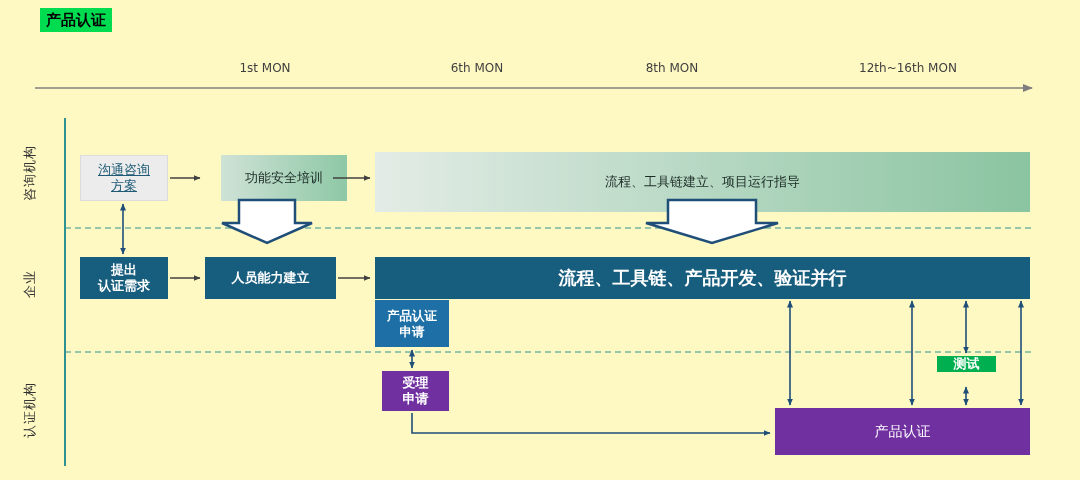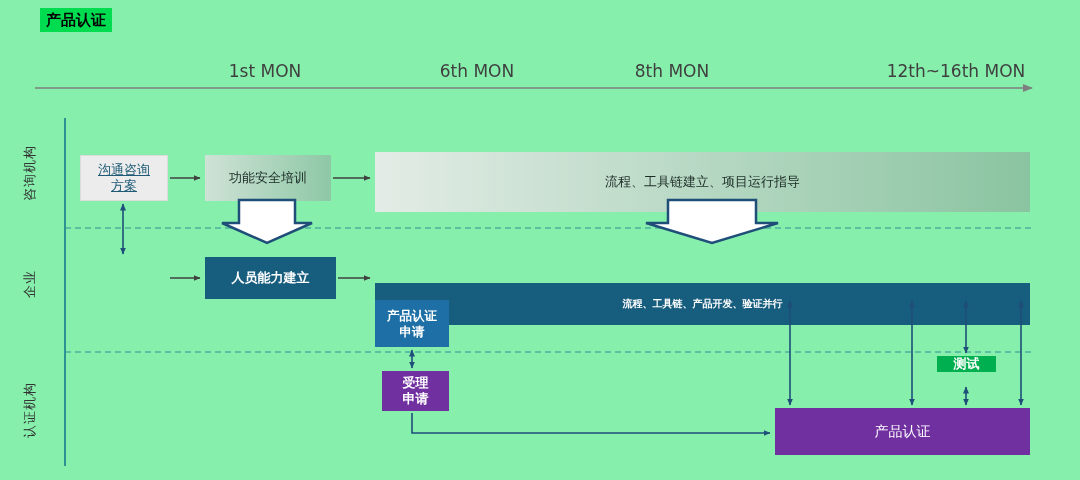--- a/index.html
+++ b/index.html
@@ -10,72 +10,74 @@
     --green:#00b050;
     --gradient-start:#e3ece6;
     --gradient-end:#8ac4a0;
     --lane-line:#2f9292;
     --arrow-navy:#1f4e79;
     --arrow-gray:#404040;
     --axis-gray:#7f7f7f;
   }
   html,body{margin:0;padding:0;background:#fff;}
   body{font-family:"DejaVu Sans","Liberation Sans",sans-serif;}
-  .canvas{position:relative;width:1080px;height:480px;background:#86efac;overflow:hidden;}
+  .canvas{position:relative;width:1080px;height:480px;background:#fef9c3;overflow:hidden;}
   .title{
     position:absolute;left:40px;top:8px;
     background:var(--title-highlight);
     color:#000;font-weight:bold;font-size:15px;
     padding:3px 6px;line-height:1.2;
   }
   .tl-label{
     position:absolute;top:61px;transform:translateX(-50%);
-    font-size:17px;color:#3f3f3f;white-space:nowrap;
+    font-size:12px;color:#3f3f3f;white-space:nowrap;
   }
   .lane-label{
     position:absolute;transform:translate(-50%,-50%) rotate(-90deg);
     font-size:13px;color:#333;white-space:nowrap;letter-spacing:1px;
   }
   .box{
     position:absolute;display:flex;align-items:center;justify-content:center;
     text-align:center;white-space:pre-line;box-sizing:border-box;
     line-height:1.25;
   }
   .box.gray{background:#ececec;color:#1f5b76;font-size:13px;border:1px solid #dcdcdc;text-decoration:underline;}
   .box.grad{background:linear-gradient(90deg,var(--gradient-start),var(--gradient-end));color:#1c2b26;font-size:13px;}
-  .box.grad-sm{background:linear-gradient(90deg,#cfe2d6,#8ec8a6);color:#1c2b26;font-size:13px;}
+  .box.grad-sm{background:linear-gradient(90deg,#cfe2d6,#8ec8a6);color:#1c2b26;font-size:13px;margin-left:16px;}
   .box.teal{background:var(--dark-teal);color:#fff;font-weight:bold;font-size:13px;}
-  .box.teal-wide{background:var(--dark-teal);color:#fff;font-weight:bold;font-size:10px;margin-top:26px;}
+  .box.teal-wide{background:var(--dark-teal);color:#fff;font-weight:bold;font-size:18px;}
   .box.blue{background:var(--blue);color:#fff;font-weight:bold;font-size:12.5px;}
   .box.purple{background:var(--purple);color:#fff;font-weight:bold;font-size:13px;text-align:center;}
   .box.purple-bar{background:var(--purple);color:#fff;font-size:14px;}
   .box.green{background:var(--green);color:#fff;font-weight:bold;font-size:13px;}
   svg.overlay{position:absolute;left:0;top:0;pointer-events:none;}
 </style>
 </head>
 <body>
 
 <div class="canvas">
 
   <div class="title">产品认证</div>
 
   <div class="tl-label" style="left:265px">1st MON</div>
   <div class="tl-label" style="left:477px">6th MON</div>
   <div class="tl-label" style="left:672px">8th MON</div>
-  <div class="tl-label" style="left:956px">12th~16th MON</div>
+  <div class="tl-label" style="left:908px">12th~16th MON</div>
 
   <div class="lane-label" style="left:30px;top:173px">咨询机构</div>
   <div class="lane-label" style="left:30px;top:284px">企业</div>
   <div class="lane-label" style="left:30px;top:410px">认证机构</div>
 
   <div class="box gray" style="left:80px;top:155px;width:88px;height:46px">沟通咨询
 方案</div>
   <div class="box grad-sm" style="left:205px;top:155px;width:126px;height:46px">功能安全培训</div>
   <div class="box grad" style="left:375px;top:152px;width:655px;height:60px">流程、工具链建立、项目运行指导</div>
 
+  <div class="box teal" style="left:80px;top:257px;width:88px;height:42px">提出
+认证需求</div>
   <div class="box teal" style="left:205px;top:257px;width:131px;height:42px">人员能力建立</div>
   <div class="box teal-wide box" style="left:375px;top:257px;width:655px;height:42px;position:absolute">流程、工具链、产品开发、验证并行</div>
   <div class="box blue" style="left:375px;top:300px;width:74px;height:47px">产品认证
 申请</div>
 
   <div class="box purple" style="left:382px;top:371px;width:67px;height:40px">受理
 申请</div>
   <div class="box green" style="left:937px;top:356px;width:59px;height:16px">测试</div>
   <div class="box purple-bar" style="left:775px;top:408px;width:255px;height:47px">产品认证</div>
 

